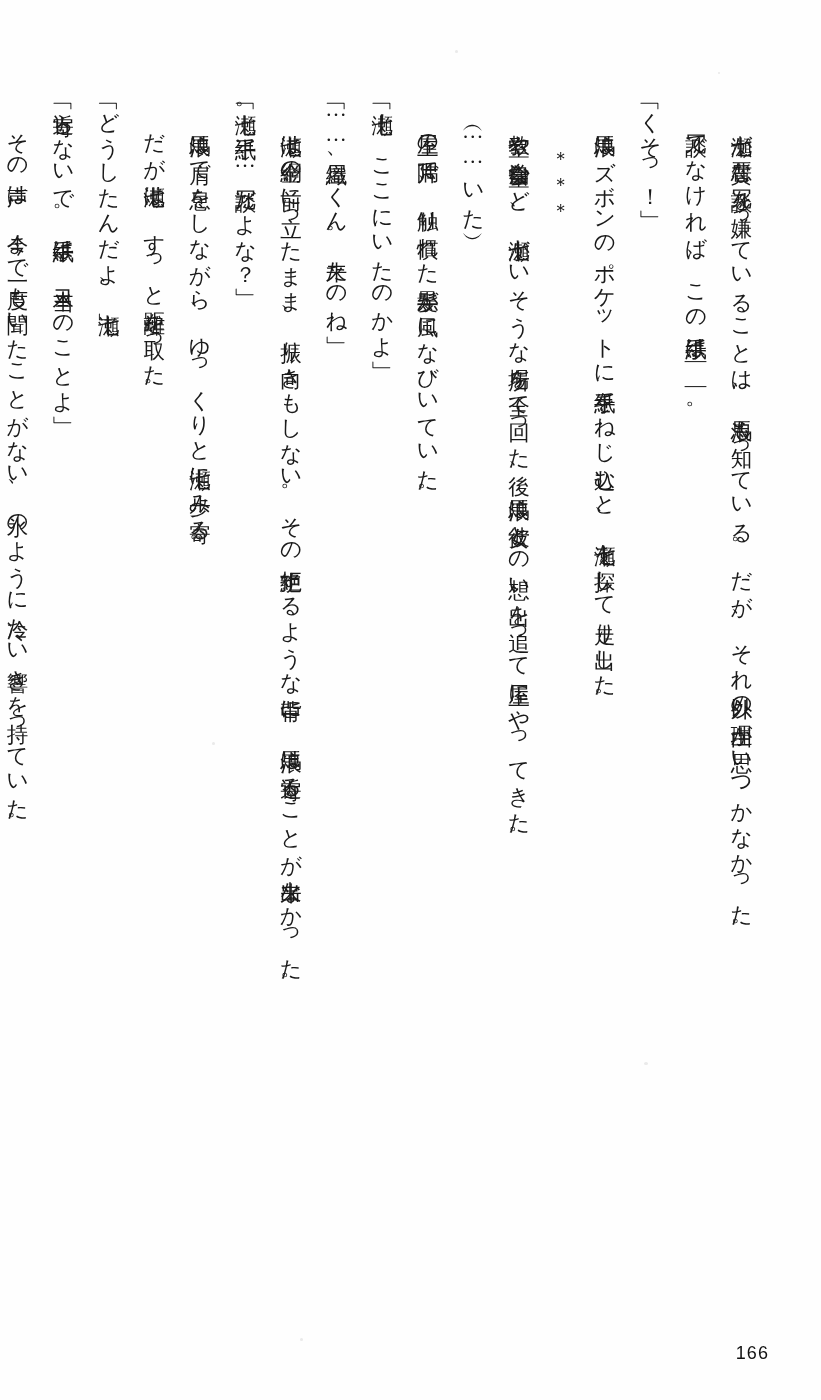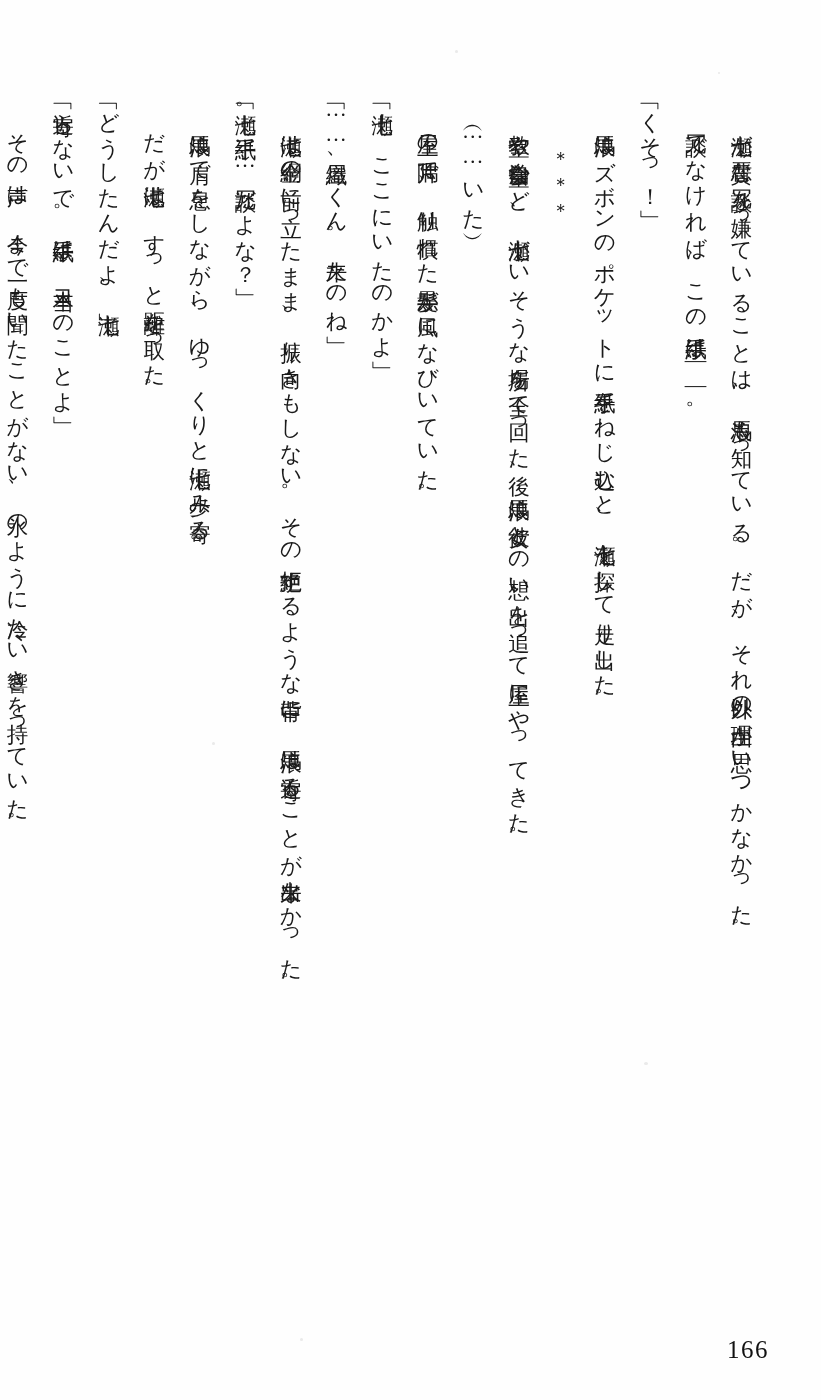--- a/index.html
+++ b/index.html
@@ -54,22 +54,22 @@
   }
 
   .blank {
     height: 0;
   }
 
   .page-number {
     position: absolute;
     right: 52px;
     bottom: 36px;
-    font-size: 25px;
-    font-family: Liberation Serif, serif;
+    font-size: 18px;
+    font-family: Liberation Sans, sans-serif;
     letter-spacing: 0.06em;
     color: #111;
   }
 
   
   .speck {
     position: absolute;
     background: #d8d8d8;
     border-radius: 50%;
     opacity: 0.55;

